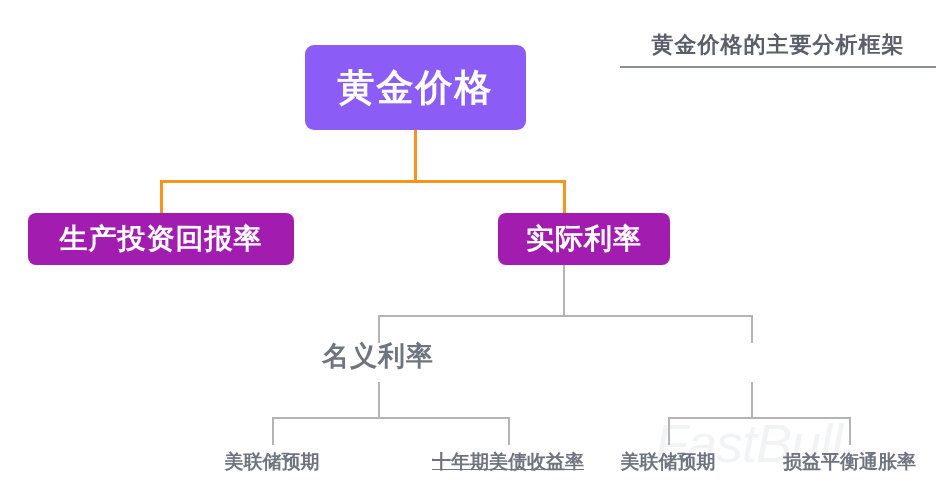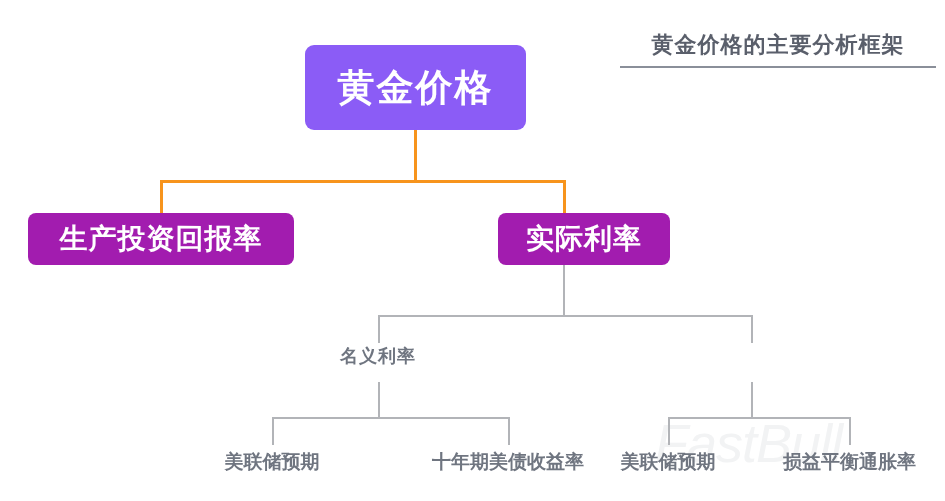--- a/index.html
+++ b/index.html
@@ -99,21 +99,21 @@
   
   .leaf {
     position: absolute;
     color: #6f7580;
     font-weight: 700;
     white-space: nowrap;
     text-align: center;
     line-height: 26px;
   }
   .leaf-mid {
-    font-size: 18px;
+    font-size: 27px;
     letter-spacing: 1px;
   }
   .leaf-small {
     font-size: 19px;
     letter-spacing: 0px;
     text-align: center;
   }
 
   
   .conn {
@@ -170,21 +170,21 @@
     <span>实际利率</span>
   </div>
 
   <div class="leaf leaf-mid" style="left:288px; top:343px; width:180px;">
     <span>名义利率</span>
   </div>
 
   <div class="leaf leaf-small" style="left:192px; top:449px; width:160px;">
     <span>美联储预期</span>
   </div>
-  <div class="leaf leaf-small" style="left:432px; top:449px; width:152px;">
+  <div class="leaf leaf-small" style="left:432px; top:449px; width:152px;text-decoration:underline;">
     <span>十年期美债收益率</span>
   </div>
   <div class="leaf leaf-small" style="left:598px; top:449px; width:140px;">
     <span>美联储预期</span>
   </div>
   <div class="leaf leaf-small" style="left:777px; top:449px; width:145px;">
     <span>损益平衡通胀率</span>
   </div>
 
 </div>

